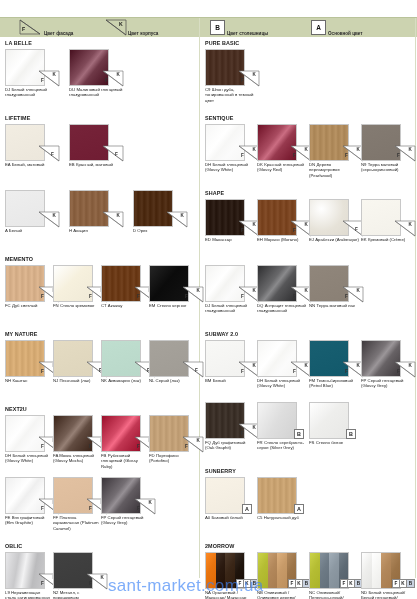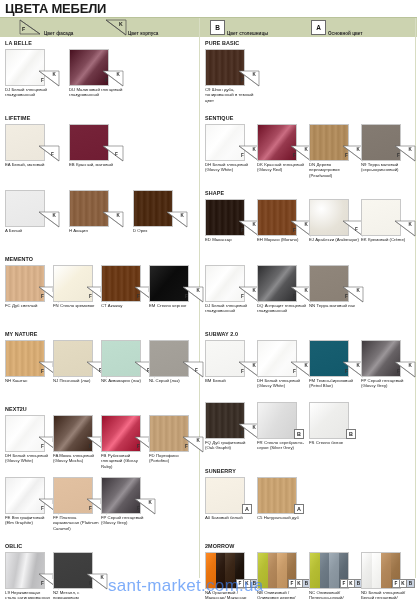--- a/index.html
+++ b/index.html
@@ -94,21 +94,20 @@
     font-family:"Liberation Sans",sans-serif;
     letter-spacing:.3px;
     pointer-events:none;
   }
 </style>
 </head>
 <body>
 
 <div id="page">
 
-  <div class="page-title">ЦВЕТА МЕБЕЛИ</div>
   <div class="title-rule"></div>
 
   <div class="legend-band">
 
     <div class="legend-item" style="left:18px;">
       <div class="tri-mark" style="left:0;top:1px;">
         <svg width="24" height="17" viewBox="0 0 24 17">
           <path d="M2,1 L2,15 L22,15 Z" fill="none" stroke="#4a4a4a" stroke-width="0.7"></path>
           <line x1="2" y1="1" x2="22" y2="15" stroke="#4a4a4a" stroke-width="0.7"></line>
         </svg>

